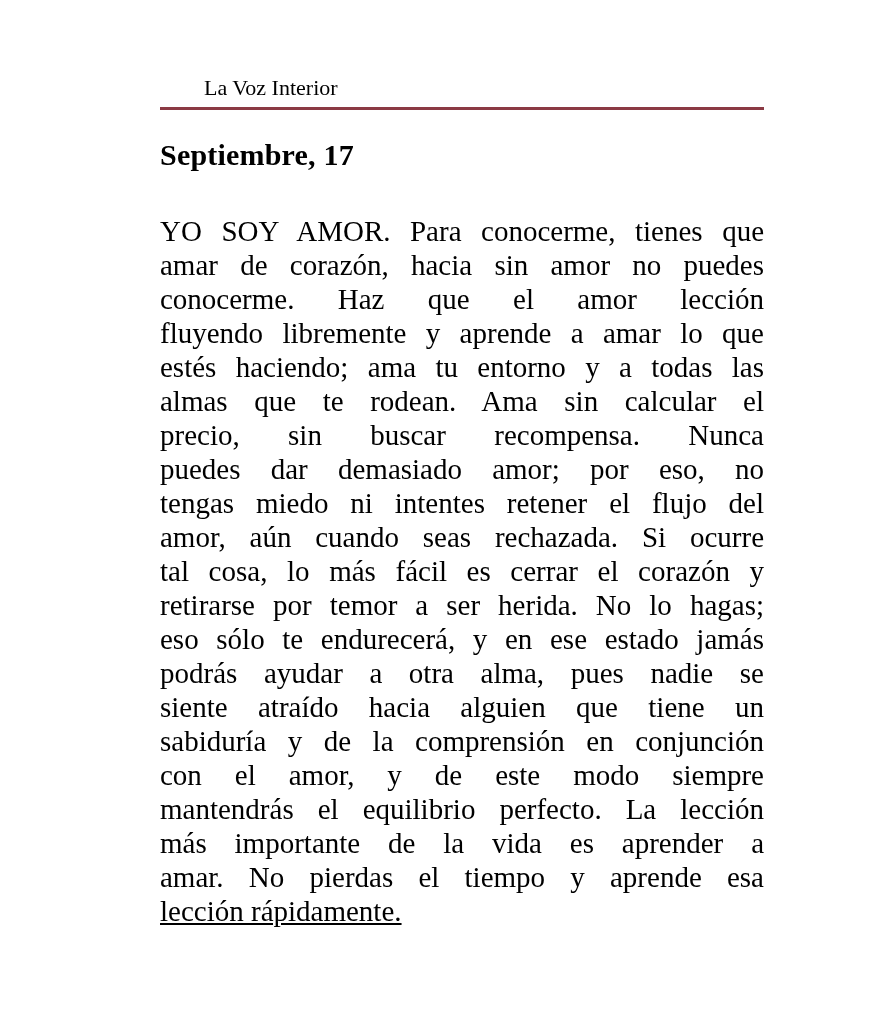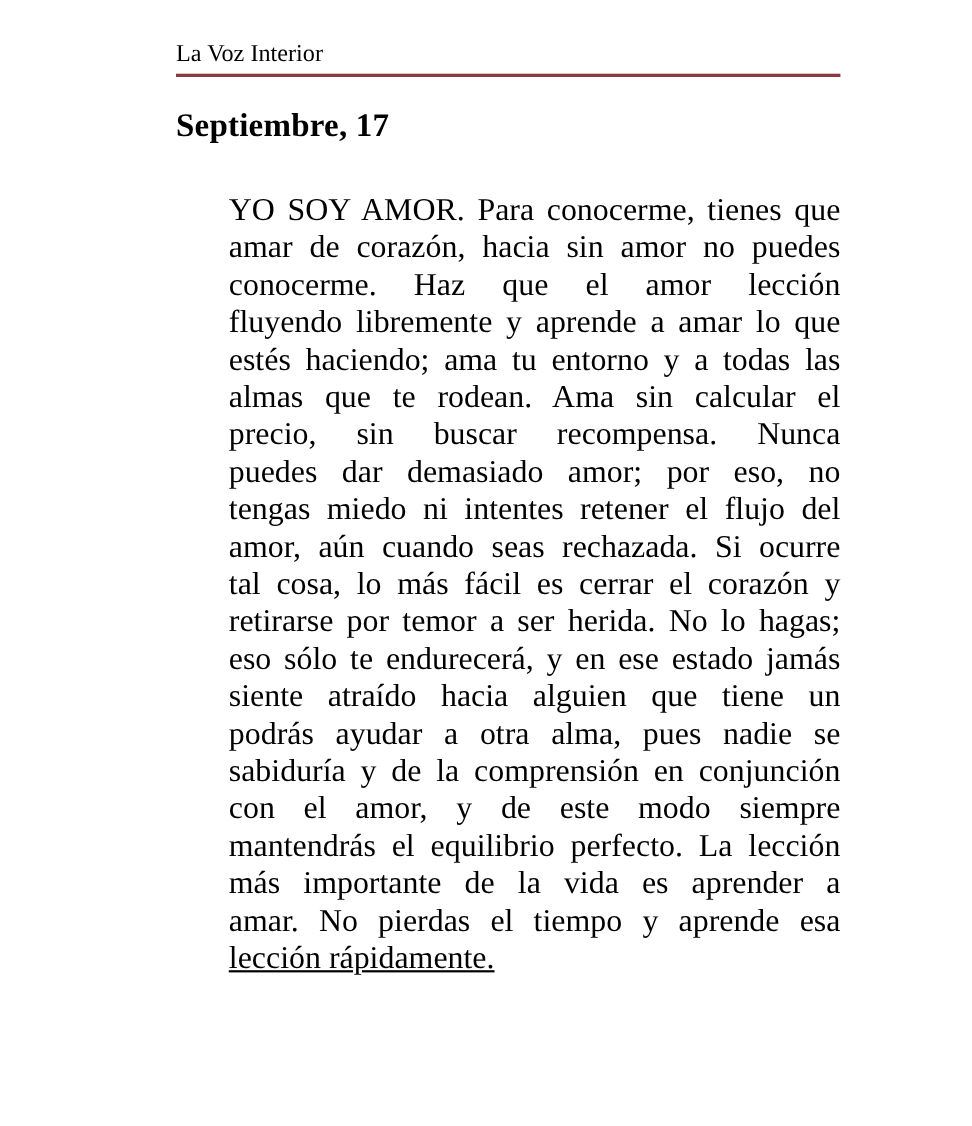--- a/index.html
+++ b/index.html
@@ -11,27 +11,28 @@
     background: #ffffff;
     overflow: hidden;
     font-family: "Liberation Serif", serif;
     color: #000000;
   }
   .content {
     margin-left: 160px;
     width: 604px;
   }
   .running-header {
-    padding-top: 34px;
+    padding-top: 74px;
     display: flex;
     justify-content: space-between;
     align-items: baseline;
     font-size: 22px;
     line-height: 28px;
     color: #000000;
+    margin-left: 44px;
   }
   .running-header .author {
     padding-right: 18px;
   }
   .header-rule {
     margin-top: 5px;
     height: 3px;
     width: 604px;
     border: none;
   }
@@ -43,21 +44,20 @@
     letter-spacing: 0.2px;
   }
   .entry-body {
     margin-top: 40px;
     font-size: 29px;
     line-height: 34px;
   }
   .body-line {
     text-align: justify;
     text-align-last: justify;
-    margin-left: 48px;
   }
   .body-line.last {
     text-align-last: left;
     text-decoration: underline;
   }
 </style>
 </head>
 <body>
 
 <div class="page" style="background: rgb(255, 255, 255); color: rgb(0, 0, 0);">
@@ -78,22 +78,22 @@
         <div class="body-line">fluyendo libremente y aprende a amar lo que</div>
         <div class="body-line">estés haciendo; ama tu entorno y a todas las</div>
         <div class="body-line">almas que te rodean. Ama sin calcular el</div>
         <div class="body-line">precio, sin buscar recompensa. Nunca</div>
         <div class="body-line">puedes dar demasiado amor; por eso, no</div>
         <div class="body-line">tengas miedo ni intentes retener el flujo del</div>
         <div class="body-line">amor, aún cuando seas rechazada. Si ocurre</div>
         <div class="body-line">tal cosa, lo más fácil es cerrar el corazón y</div>
         <div class="body-line">retirarse por temor a ser herida. No lo hagas;</div>
         <div class="body-line">eso sólo te endurecerá, y en ese estado jamás</div>
+        <div class="body-line">podrás ayudar a otra alma, pues nadie se</div>
         <div class="body-line">siente atraído hacia alguien que tiene un</div>
-        <div class="body-line">podrás ayudar a otra alma, pues nadie se</div>
         <div class="body-line">sabiduría y de la comprensión en conjunción</div>
         <div class="body-line">con el amor, y de este modo siempre</div>
         <div class="body-line">mantendrás el equilibrio perfecto. La lección</div>
         <div class="body-line">más importante de la vida es aprender a</div>
         <div class="body-line">amar. No pierdas el tiempo y aprende esa</div>
         <div class="body-line last">lección rápidamente.</div>
       </div>
 
   </div>
 </div>

